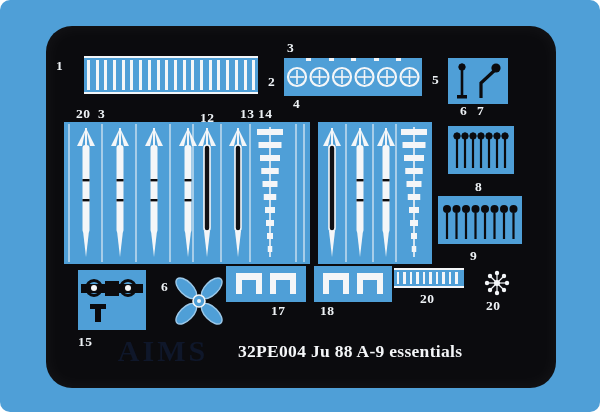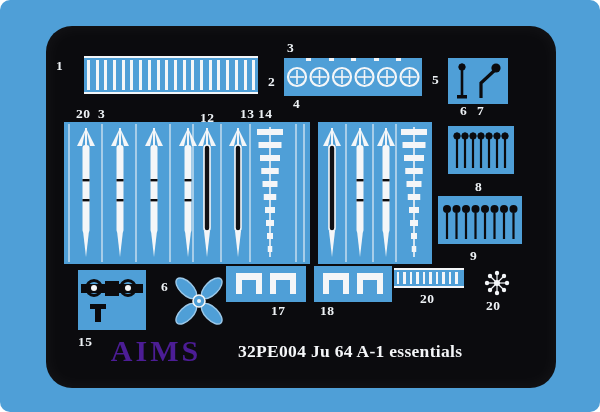--- a/index.html
+++ b/index.html
@@ -24,22 +24,22 @@
     position:absolute; background:#4f9fd7;
   }
   .comb .teeth {
     position:absolute; top:2px; bottom:2px; left:3px; right:3px;
     background:repeating-linear-gradient(90deg, #f4f6f8 0 3px, transparent 3px 8.7px);
   }
   .comb.fine .teeth {
     background:repeating-linear-gradient(90deg, #f4f6f8 0 2.4px, transparent 2.4px 6.5px);
   }
   #brand {
-    position:absolute; left:89px; top:334px; width:134px; text-align:center;
-    color:#4c1d95; font:bold 30px "Liberation Serif", serif; letter-spacing:3px;
+    position:absolute; left:96px; top:334px; width:134px; text-align:center;
+    color:#0f172a; font:bold 30px "Liberation Serif", serif; letter-spacing:3px;
   }
   #product-title {
     position:absolute; left:238px; top:341px; width:280px;
     color:#f4f6f8; font:bold 17.5px "Liberation Serif", serif; letter-spacing:0.3px;
   }
   svg { display:block; }
 </style>
 </head>
 <body>
 
@@ -299,14 +299,14 @@
       <circle cx="5" cy="15" r="2.2"></circle>
         <circle cx="25" cy="15" r="2.2"></circle>
       <circle cx="8" cy="8" r="2.2"></circle>
         <circle cx="22" cy="22" r="2.2"></circle>
       <circle cx="8" cy="22" r="2.2"></circle>
         <circle cx="22" cy="8" r="2.2"></circle>
     </g>
   </svg>
 
   <div id="brand">AIMS</div>
-  <div id="product-title">32PE004 Ju 64 A-1 essentials</div>
+  <div id="product-title">32PE004 Ju 88 A-9 essentials</div>
 </div>
 
 </body></html>

